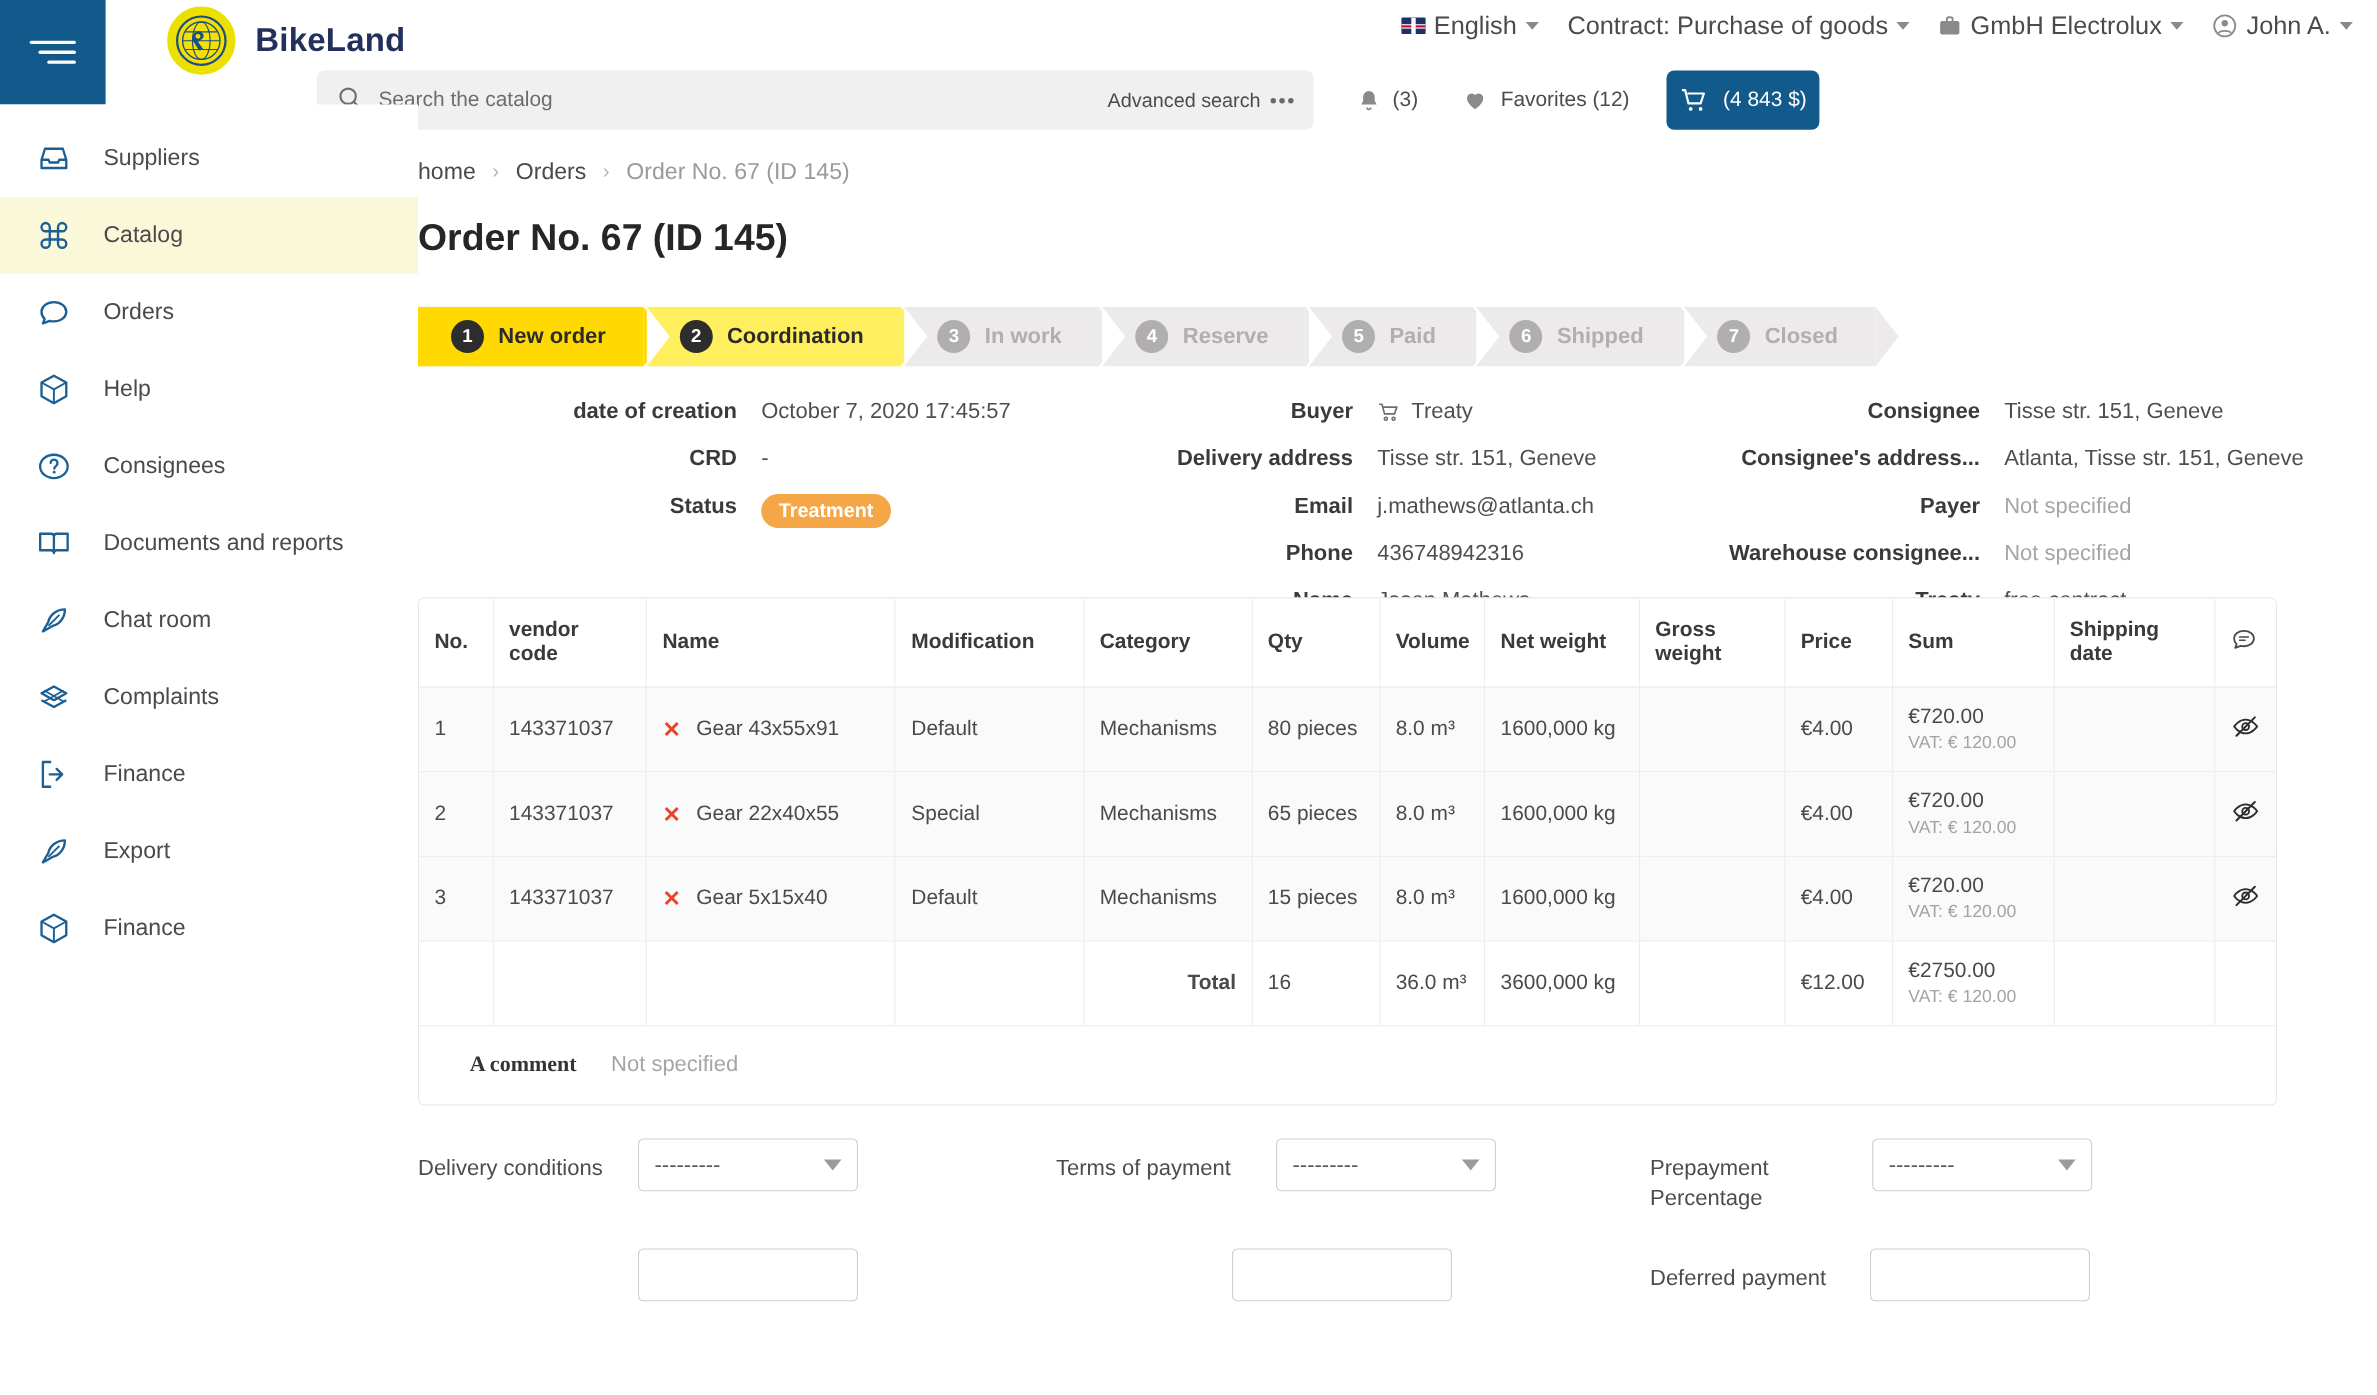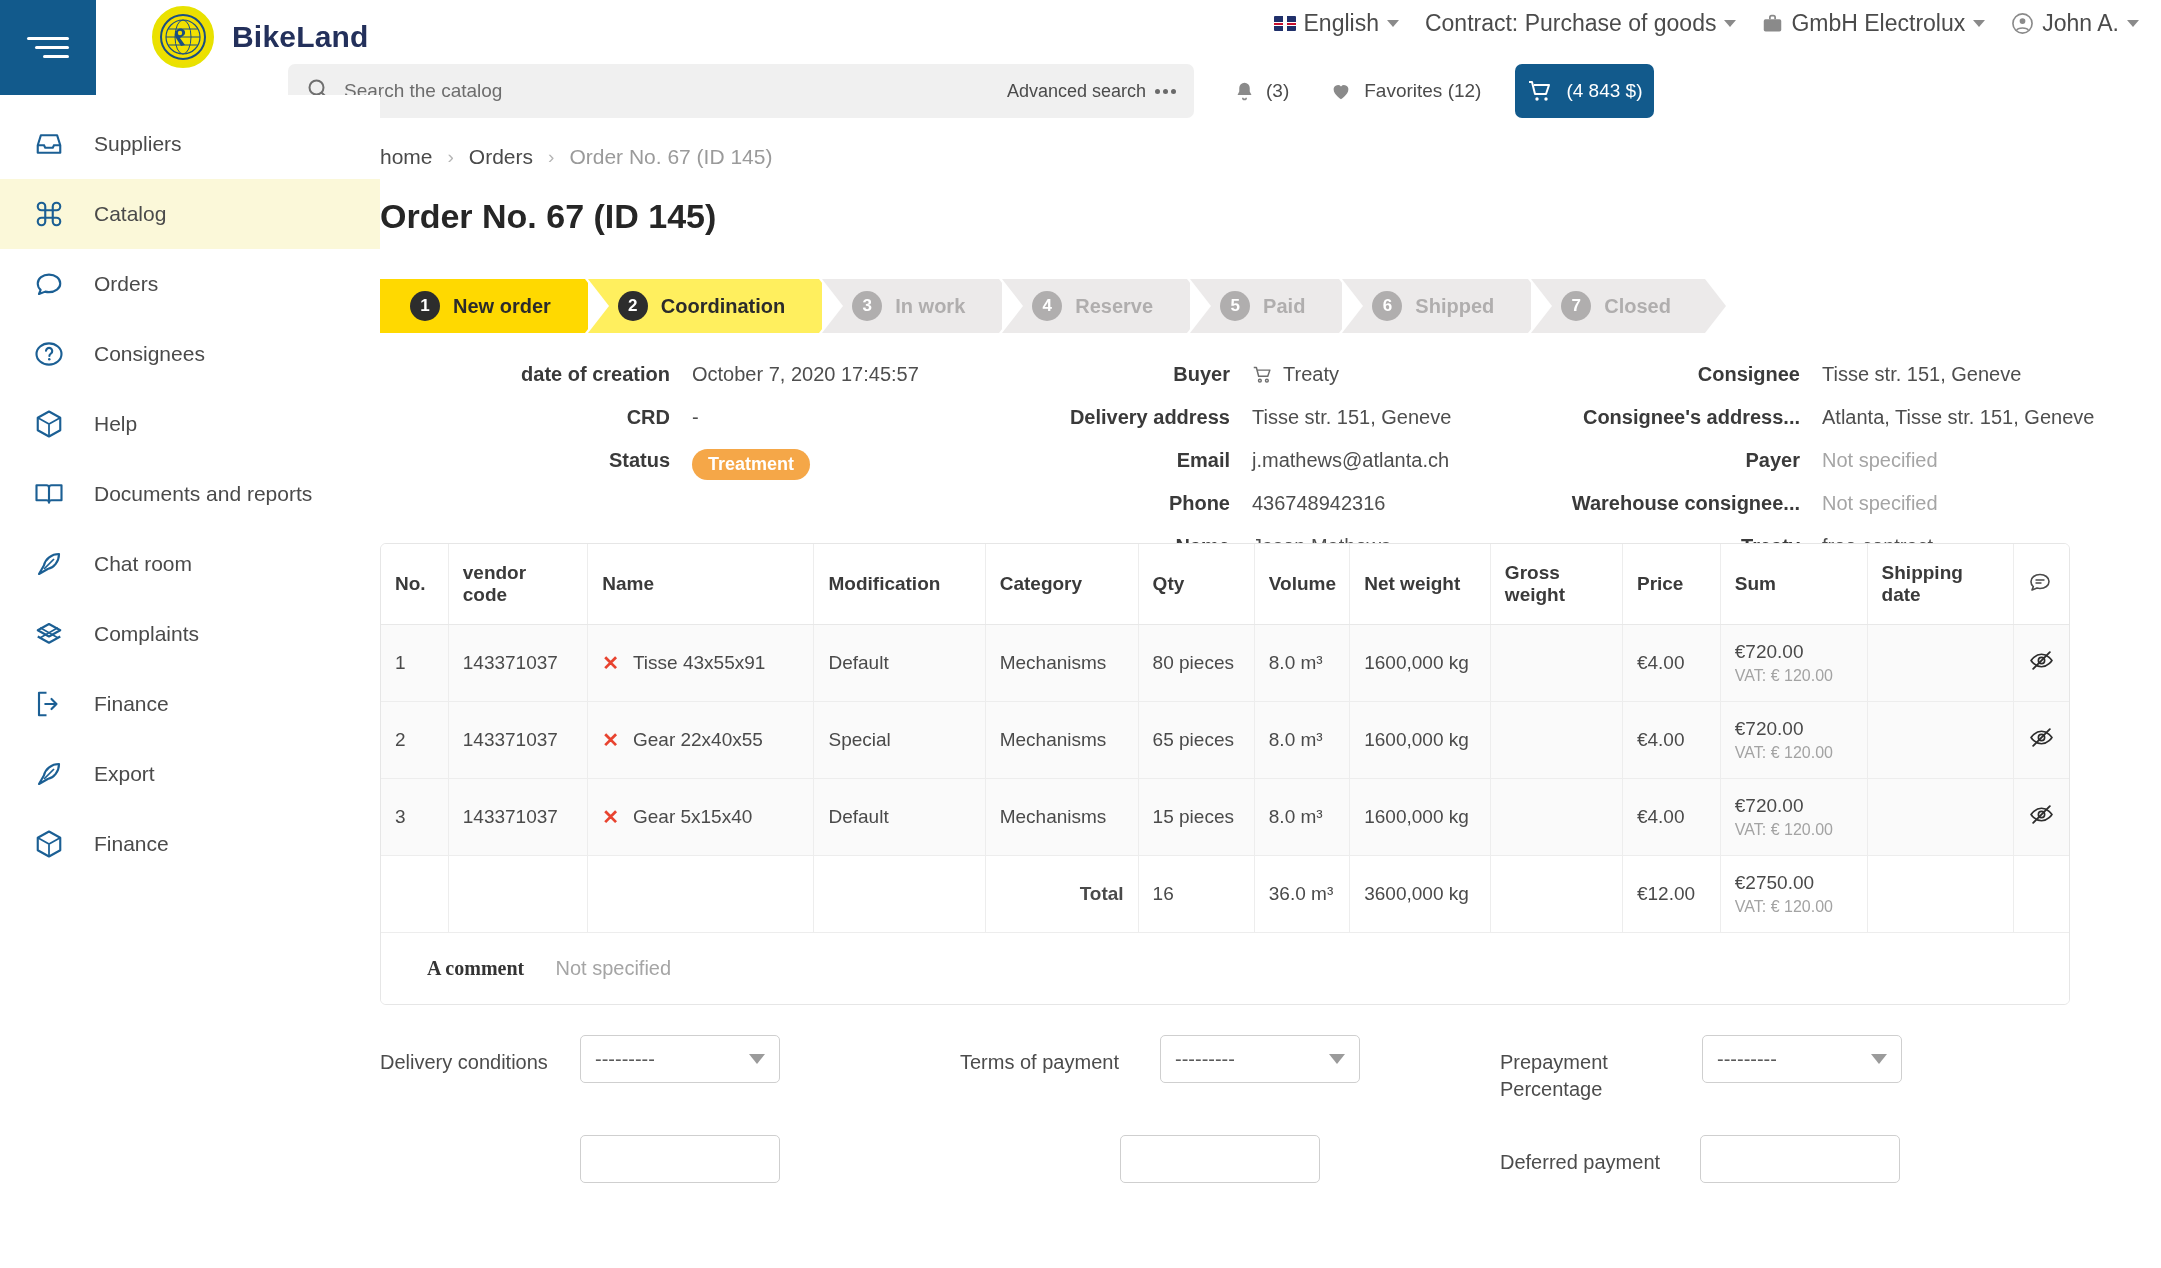--- a/index.html
+++ b/index.html
@@ -287,35 +287,35 @@
     <span class="side-icon">
         <svg width="30" height="30" viewBox="0 0 24 24">
           <path d="M21 11.5c0 4-4 7-9 7a10 10 0 01-3-.4L4 20l1.3-3.3A6.7 6.7 0 013 11.5c0-4 4-7 9-7s9 3 9 7z" fill="none" stroke="#1b5f94" stroke-width="1.7" stroke-linejoin="round"></path>
         </svg>
       </span>
     <span class="side-label">Orders</span>
   </div>
   <div class="side-item">
     <span class="side-icon">
         <svg width="30" height="30" viewBox="0 0 24 24">
+          <path d="M12 2l9 5v10l-9 5-9-5V7z" fill="none" stroke="#1b5f94" stroke-width="1.7" stroke-linejoin="round"></path>
+          <path d="M3 7l9 5 9-5M12 12v10" fill="none" stroke="#1b5f94" stroke-width="1.4"></path>
+        </svg>
+      </span>
+    <span class="side-label">Help</span>
+  </div>
+  <div class="side-item">
+    <span class="side-icon">
+        <svg width="30" height="30" viewBox="0 0 24 24">
           <ellipse cx="12" cy="12" rx="10" ry="8.5" fill="none" stroke="#1b5f94" stroke-width="1.7"></ellipse>
           <path d="M9.6 9.4a2.5 2.5 0 114 2.2c-.8.6-1.3 1-1.3 2" fill="none" stroke="#1b5f94" stroke-width="1.7" stroke-linecap="round"></path>
           <circle cx="12.2" cy="16.2" r="1" fill="#1b5f94"></circle>
         </svg>
       </span>
     <span class="side-label">Consignees</span>
-  </div>
-  <div class="side-item">
-    <span class="side-icon">
-        <svg width="30" height="30" viewBox="0 0 24 24">
-          <path d="M12 2l9 5v10l-9 5-9-5V7z" fill="none" stroke="#1b5f94" stroke-width="1.7" stroke-linejoin="round"></path>
-          <path d="M3 7l9 5 9-5M12 12v10" fill="none" stroke="#1b5f94" stroke-width="1.4"></path>
-        </svg>
-      </span>
-    <span class="side-label">Help</span>
   </div>
   <div class="side-item">
     <span class="side-icon">
         <svg width="30" height="30" viewBox="0 0 24 24">
           <path d="M2 5h8a2 2 0 012 2v12a2 2 0 00-2-2H2zM22 5h-8a2 2 0 00-2 2v12a2 2 0 012-2h8z" fill="none" stroke="#1b5f94" stroke-width="1.7" stroke-linejoin="round"></path>
         </svg>
       </span>
     <span class="side-label">Documents and reports</span>
   </div>
   <div class="side-item">
@@ -521,21 +521,21 @@
           </th>
         </tr>
       </thead>
       <tbody>
         <tr class="data-row">
           <td>1</td>
           <td>143371037</td>
           <td>
             <span class="cell-name">
               <span class="x-mark">✕</span>
-              <span>Tisse 43x55x91</span>
+              <span>Gear 43x55x91</span>
             </span>
           </td>
           <td>Default</td>
           <td>Mechanisms</td>
           <td>80 pieces</td>
           <td>8.0 m³</td>
           <td>1600,000 kg</td>
           <td></td>
           <td>€4.00</td>
           <td>

